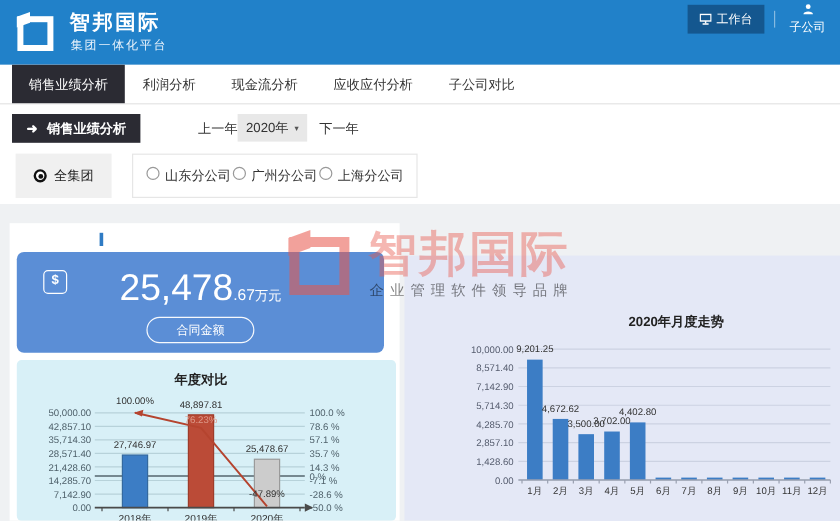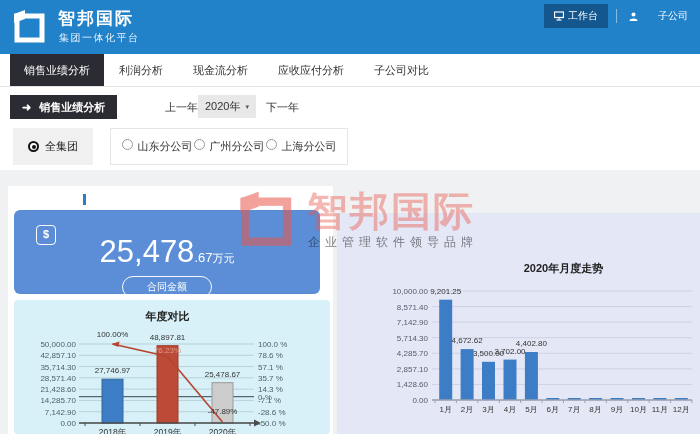--- a/index.html
+++ b/index.html
@@ -9,21 +9,21 @@
 
   
   .header { position:absolute; left:0; top:0; width:700px; height:54px; background:#2181c9; }
   .logo-icon { position:absolute; left:12px; top:9px; width:36px; height:36px; }
   .logo-title { position:absolute; left:58px; top:7px; color:#fff; font-size:17px; font-weight:bold; letter-spacing:2px; }
   .logo-subtitle { position:absolute; left:59px; top:31px; color:#eaf3fb; font-size:10px; letter-spacing:1.5px; }
   .header-actions { position:absolute; right:8px; top:4px; display:flex; align-items:center; height:24px; }
   .wb-btn { display:flex; align-items:center; gap:4px; background:#14578f; color:#fff; font-size:10px;
             padding:0 10px; height:24px; cursor:pointer; }
   .hdr-divider { width:1px; height:14px; background:rgba(255,255,255,.45); margin:0 8px; }
-  .sub-btn { display:flex; align-items:center; gap:20px; color:#fff; font-size:10px; padding:0 4px; cursor:pointer; }
+  .sub-btn { display:flex; align-items:center; gap:4px; color:#fff; font-size:10px; padding:0 4px; cursor:pointer;flex-direction:column; }
 
   
   .topwhite { position:absolute; left:0; top:54px; width:700px; height:116px; background:#fff; }
   .nav { height:33px; border-bottom:1px solid #e4e4e4; display:flex; align-items:stretch; padding-left:10px; }
   .tab { font-size:11px; color:#333; display:flex; align-items:center; padding:0 15px; cursor:pointer; }
   .tab.active { background:#2b2b33; color:#fff; padding:0 14px; }
 
   .toolbar { position:relative; height:39px; }
   .section-badge { position:absolute; left:10px; top:8px; height:24px; background:#2b2b33; color:#fff;
                    display:flex; align-items:center; gap:8px; padding:0 12px; font-size:11px; font-weight:bold; }
@@ -49,21 +49,21 @@
   .main { position:absolute; left:0; top:170px; width:700px; height:264px; background:#eff1f3; }
   .left-panel { position:absolute; left:8px; top:16px; width:325px; height:248px; background:#fff; }
   .section-title { position:absolute; left:10px; top:8px; display:flex; align-items:center; gap:6px;flex-direction:column; }
   .title-bar { width:3px; height:11px; background:#2f7bc4; }
   .section-title span.txt { font-size:11px; font-weight:bold; color:#333; }
 
   .blue-card { position:absolute; left:6px; top:24px; width:306px; height:84px; background:#5b8ed6;
                border-radius:6px; text-align:center; color:#fff; }
   .money-icon { position:absolute; left:22px; top:15px; width:20px; height:20px; border:1.5px solid #fff;
                 border-radius:4px; font-size:11px; font-weight:bold; line-height:17px; text-align:center; }
-  .amount-row { padding-top:24px; display:flex; justify-content:center; align-items:baseline; }
+  .amount-row { padding-top:12px; display:flex; justify-content:center; align-items:baseline; }
   .amount-main { font-size:31px; }
   .amount-dec { font-size:13px; }
   .amount-unit { font-size:11px; margin-left:0; }
   .amount-btn { display:inline-block; margin-top:6px; border:1px solid rgba(255,255,255,.95); border-radius:13px;
                 font-size:10px; color:#fff; padding:3px 24px; cursor:pointer; background:transparent; }
 
   .annual-chart { position:absolute; left:6px; top:114px; width:316px; height:134px; background:#d8f0f7; border-radius:4px; }
   .chart-title { position:absolute; font-size:11px; font-weight:bold; color:#222; text-align:center; }
   .annual-chart .chart-title { left:71px; top:9px; width:165px; }
   .annual-chart svg, .monthly-chart svg { position:absolute; left:0; top:0; }

